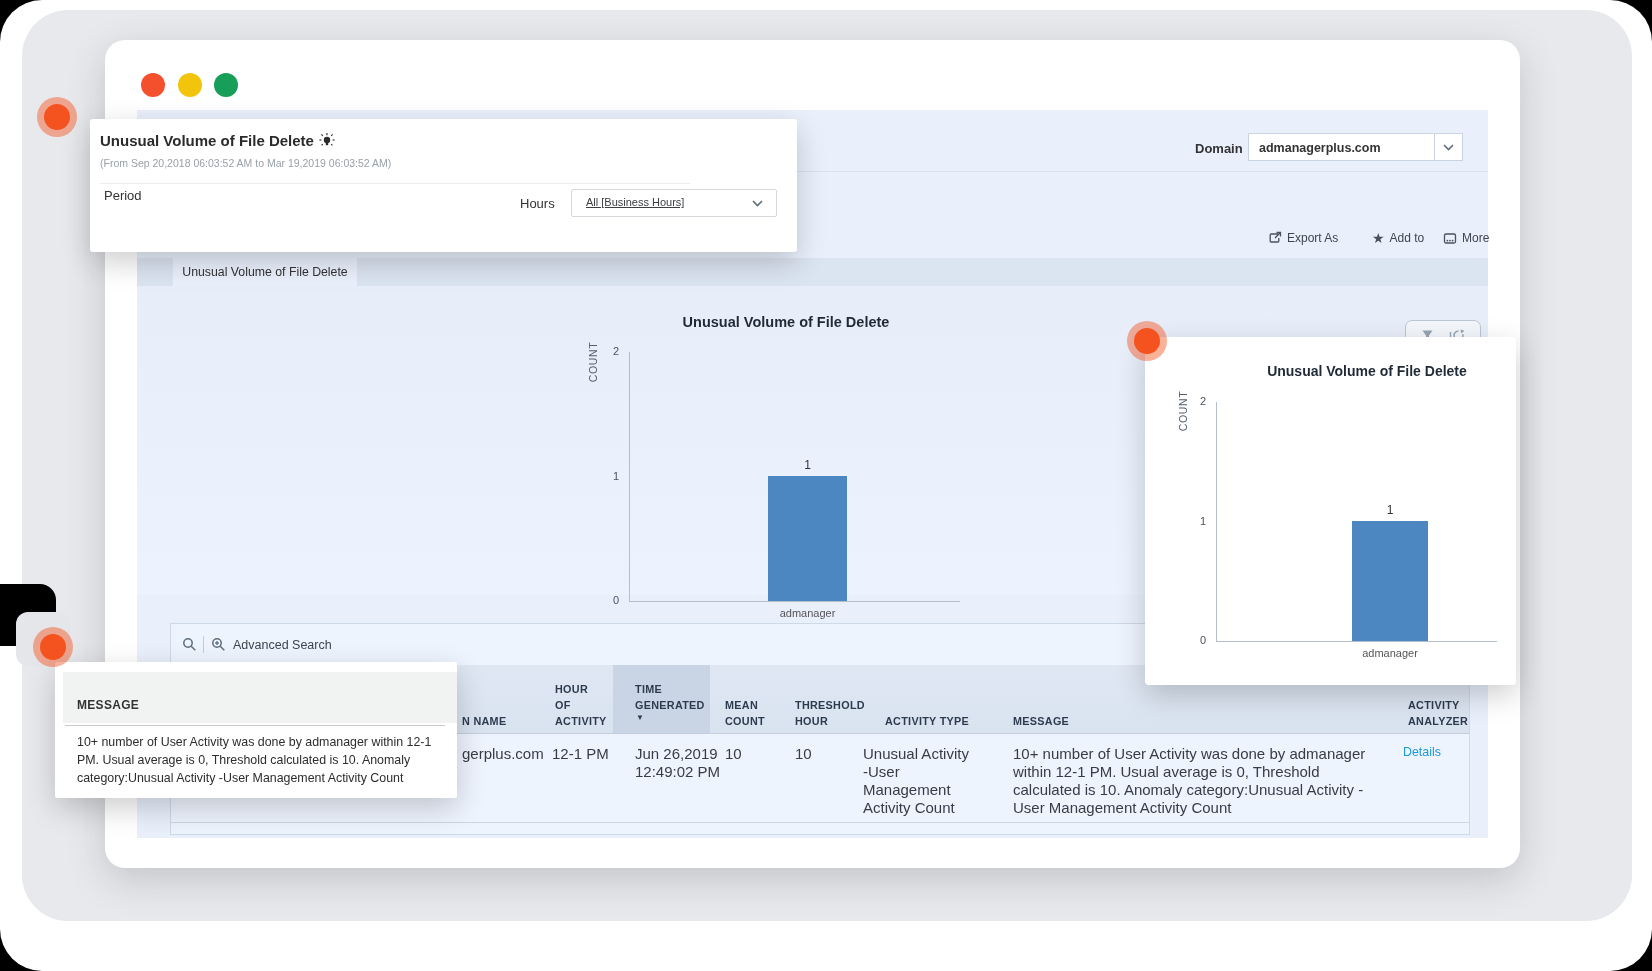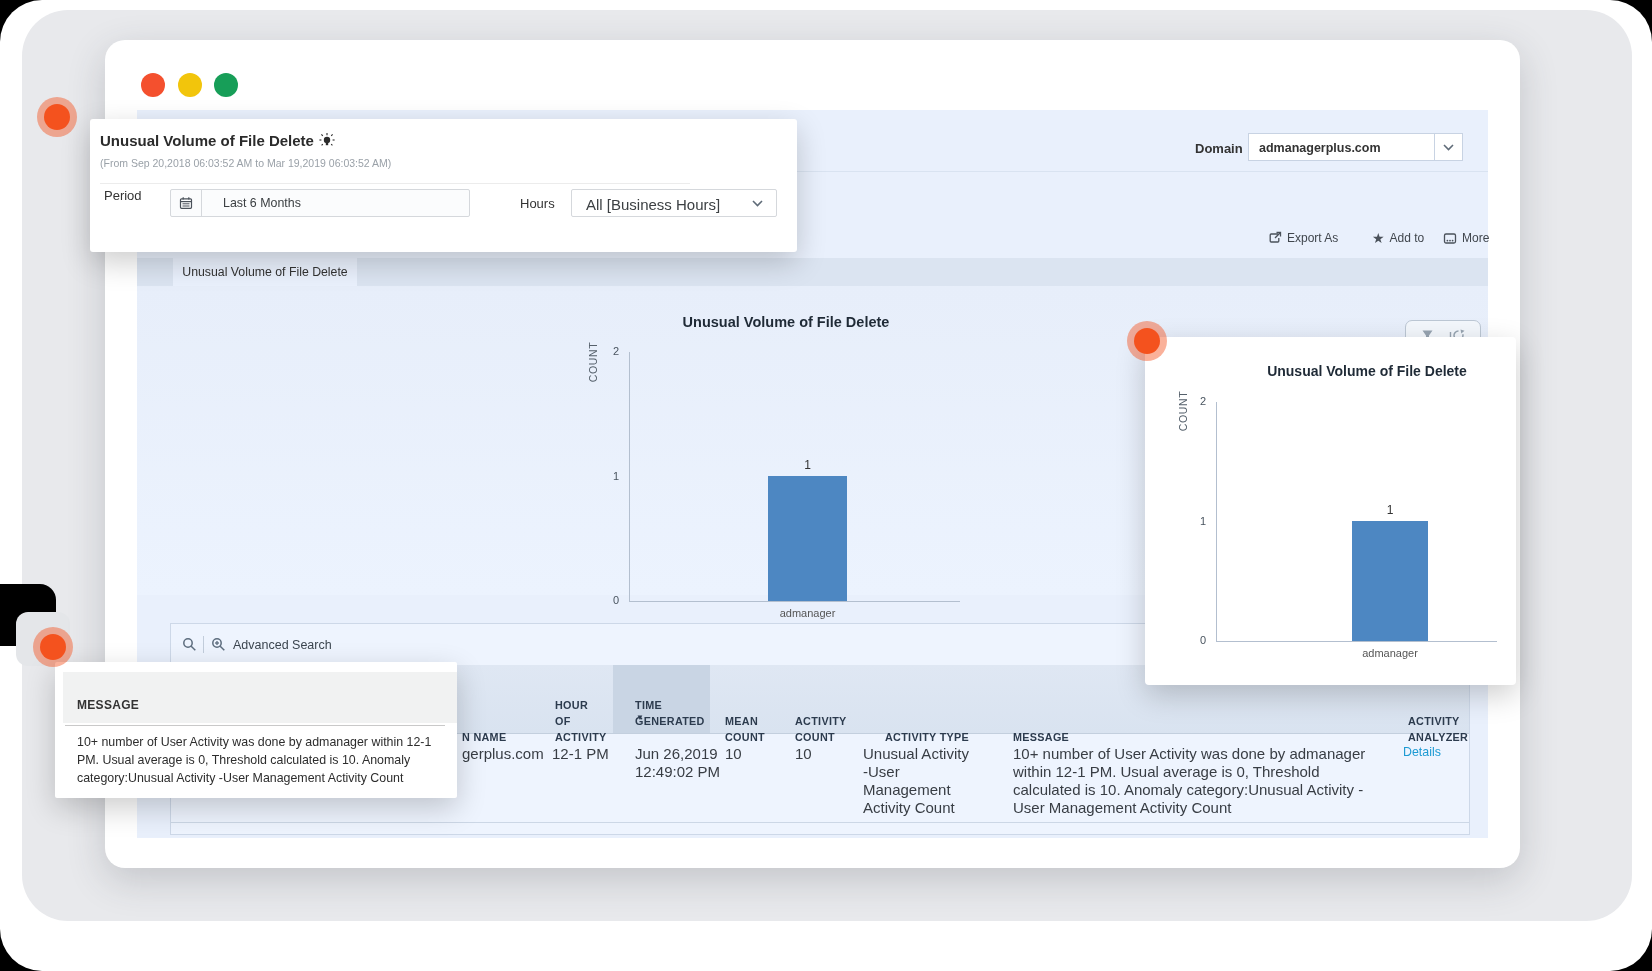--- a/index.html
+++ b/index.html
@@ -18,21 +18,21 @@
   .selectbox{background:#fff;border:1px solid #c8d3e3;height:28px;box-sizing:border-box;}
   .selval{font-size:12.5px;color:#333;}
   .toolbtn{font-size:12px;color:#40464d;}
   .tabbar{left:137px;top:258px;width:1351px;height:28px;background:#dbe4f1;}
   .tab-active{left:173px;top:258px;width:184px;height:28px;background:#eaf1fd;display:flex;align-items:center;justify-content:center;font-size:12.3px;color:#333;}
   .panel{left:137px;top:286px;width:1351px;height:309px;background:linear-gradient(180deg,#e7eefa,#ecf3fe);}
   .iconbox{left:1405px;top:320px;width:76px;height:31px;background:#f3f7fc;border:1px solid #bcc7d4;border-radius:7px;box-sizing:border-box;display:flex;align-items:center;justify-content:space-evenly;}
   .tablewrap{left:170px;top:623px;width:1300px;height:212px;background:#eef4fe;border:1px solid #cdd8e8;box-sizing:border-box;}
   .headband{left:171px;top:665px;width:1298px;height:68px;background:linear-gradient(180deg,#dfe7f3,#d9e3f0);border-bottom:1px solid #c3cfde;}
   .sortedcell{left:613px;top:665px;width:97px;height:68px;background:#c9d5e4;}
-  .th{font-size:10.8px;font-weight:bold;color:#2c3b4e;letter-spacing:.3px;line-height:16px;margin-top:16px;}
+  .th{font-size:10.8px;font-weight:bold;color:#2c3b4e;letter-spacing:.3px;line-height:16px;}
   .td{font-size:15px;color:#383d44;line-height:18px;}
   .card{background:#fff;box-shadow:0 10px 30px rgba(0,0,0,.20);}
   .marker-outer{width:40px;height:40px;border-radius:50%;background:rgba(244,82,30,.45);}
   .marker-inner{left:7px;top:7px;width:26px;height:26px;border-radius:50%;background:#f4521e;}
   .nowrap{white-space:nowrap;}
   .link{font-size:12.4px;}
   .ic{display:inline-block;}
 </style>
 </head>
 <body>
@@ -130,21 +130,21 @@
     <span style="font-size:12.5px;color:#3c4650;">Advanced Search</span>
   </div>
 
   <div class="abs headband"></div>
   <div class="abs sortedcell"></div>
   <div class="abs th nowrap" style="left:462px;top:713px;">N NAME</div>
   <div class="abs th" style="left:555px;top:681px;width:46px;">HOUR OF ACTIVITY</div>
   <div class="abs th" style="left:635px;top:681px;width:70px;">TIME GENERATED</div>
   <div class="abs" style="left:636px;top:713px;font-size:8px;color:#2c3b4e;">▼</div>
   <div class="abs th" style="left:725px;top:697px;width:44px;">MEAN COUNT</div>
-  <div class="abs th" style="left:795px;top:697px;width:74px;">ACTIVITY COUNT</div>
+  <div class="abs th" style="left:795px;top:697px;width:74px;">THRESHOLD HOUR</div>
   <div class="abs th nowrap" style="left:885px;top:713px;">ACTIVITY TYPE</div>
   <div class="abs th nowrap" style="left:1013px;top:713px;">MESSAGE</div>
   <div class="abs th" style="left:1408px;top:697px;width:62px;">ACTIVITY ANALYZER</div>
 
   <div class="abs td nowrap" style="left:462px;top:745px;">gerplus.com</div>
   <div class="abs td nowrap" style="left:552px;top:745px;">12-1 PM</div>
   <div class="abs td" style="left:635px;top:745px;width:92px;">Jun 26,2019 12:49:02 PM</div>
   <div class="abs td" style="left:725px;top:745px;">10</div>
   <div class="abs td" style="left:795px;top:745px;">10</div>
   <div class="abs td" style="left:863px;top:745px;width:108px;">Unusual Activity -User Management Activity Count</div>
@@ -163,36 +163,23 @@
           <line x1="16.6" y1="8" x2="14.6" y2="8"></line>
           <line x1="4.8" y1="3.8" x2="3.4" y2="2.4"></line>
           <line x1="13.2" y1="3.8" x2="14.6" y2="2.4"></line>
           <line x1="4.8" y1="12.2" x2="3.6" y2="13.4"></line>
           <line x1="13.2" y1="12.2" x2="14.4" y2="13.4"></line>
         </g>
       </svg>
     <span class="abs" style="left:10px;top:38px;font-size:10.5px;color:#9aa1a8;text-align:center;">(From Sep 20,2018 06:03:52 AM to Mar 19,2019 06:03:52 AM)</span>
     <div class="abs" style="left:10px;top:64px;width:590px;height:1px;background:#ececec;"></div>
     <span class="abs lbl" style="left:14px;top:69px;">Period</span>
-    <div class="abs" style="left:80px;top:70px;width:300px;height:28px;border:1px solid #d5d8dc;background:#fbfcfd;border-radius:2px;box-sizing:border-box;">
-      <div class="abs" style="left:0;top:0;width:30px;height:26px;border-right:1px solid #d5d8dc;display:flex;align-items:center;justify-content:center;">
-        <svg class="ic" width="14" height="14" viewBox="0 0 14 14">
-            <rect x="1.5" y="2.8" width="11" height="9.5" rx="1" fill="none" stroke="#4a515a" stroke-width="1.2"></rect>
-            <line x1="4.2" y1="1.2" x2="4.2" y2="3.6" stroke="#4a515a" stroke-width="1.2"></line>
-            <line x1="9.8" y1="1.2" x2="9.8" y2="3.6" stroke="#4a515a" stroke-width="1.2"></line>
-            <line x1="1.5" y1="5.6" x2="12.5" y2="5.6" stroke="#4a515a" stroke-width="1.2"></line>
-            <line x1="3.5" y1="7.8" x2="10.5" y2="7.8" stroke="#4a515a" stroke-width="1"></line>
-            <line x1="3.5" y1="10" x2="10.5" y2="10" stroke="#4a515a" stroke-width="1"></line>
-          </svg>
-      </div>
-      <span class="abs" style="left:52px;top:6px;font-size:12.4px;color:#3c4043;">Last 6 Months</span>
-    </div>
     <span class="abs lbl" style="left:430px;top:77px;">Hours</span>
     <div class="abs" style="left:481px;top:70px;width:206px;height:28px;border:1px solid #d5d8dc;background:#fff;border-radius:2px;box-sizing:border-box;">
-      <span class="abs" style="left:14px;top:6px;font-size:15px;color:#3c4043;">All [Business Hours]</span>
+      <span class="abs" style="left:14px;top:6px;font-size:11px;color:#3c4043;text-decoration:underline;">All [Business Hours]</span>
       <svg class="abs ic" style="left:180px;top:10px;" width="11" height="7" viewBox="0 0 11 7">
           <polyline points="1,1 5.5,5.5 10,1" fill="none" stroke="#5f6b78" stroke-width="1.6"></polyline>
         </svg>
     </div>
   </div>
 
   <div class="abs card" id="chart-zoom" style="left:1145px;top:337px;width:371px;height:348px;border-radius:4px;">
       <div style="position: absolute; left: 52px; top: 26px; width: 340px; text-align: center; font-weight: bold; font-size: 14px; color: rgb(31, 42, 54);">Unusual Volume of File Delete</div>
       <div style="position: absolute; left: 8px; top: 68px; width: 60px; text-align: center; transform: rotate(-90deg); font-size: 10.5px; letter-spacing: 0.6px; color: rgb(85, 96, 107);">COUNT</div>
       <div style="position: absolute; left: 71px; top: 65px; width: 1px; height: 239px; background: rgb(179, 191, 207);"></div>

